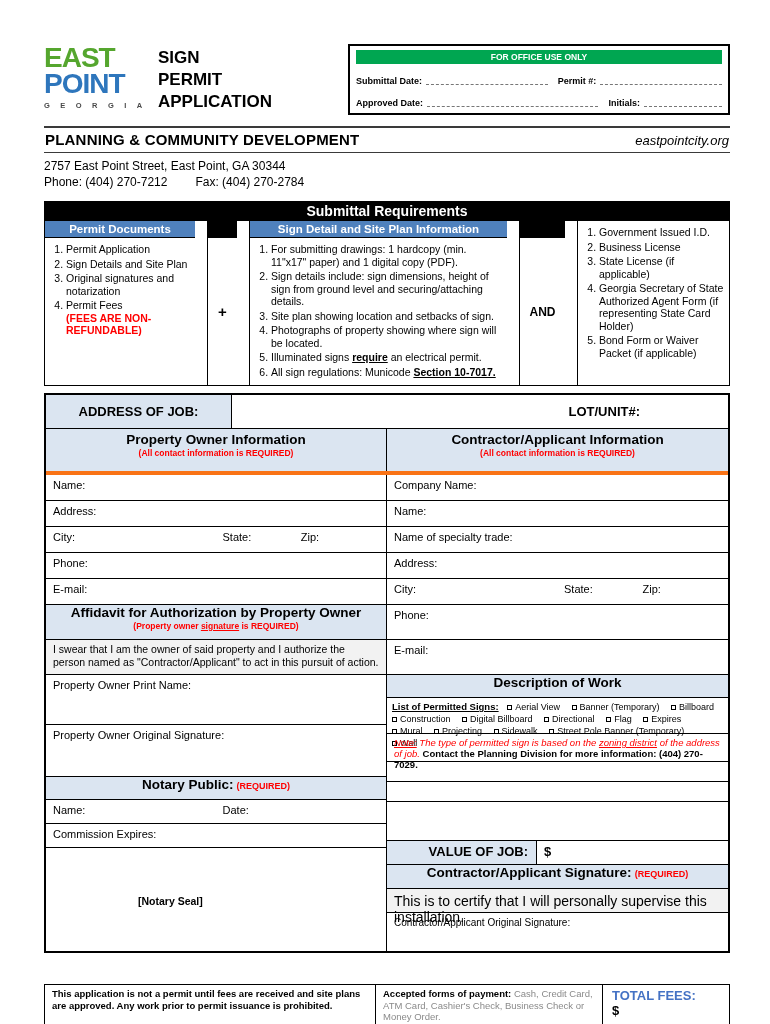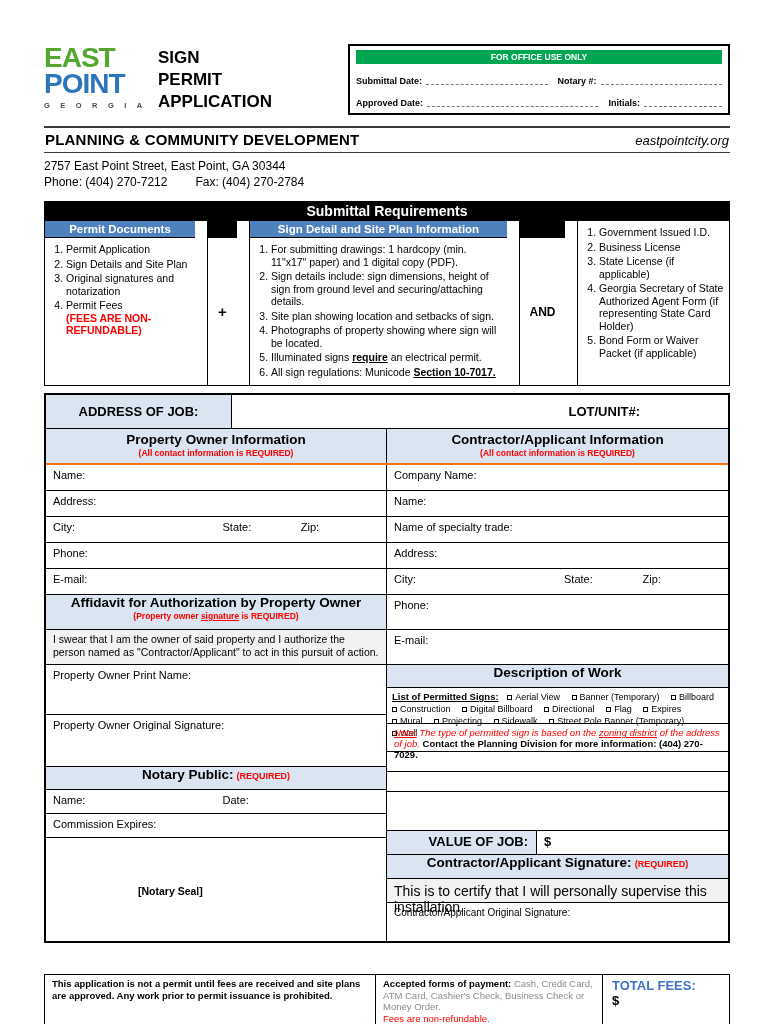--- a/index.html
+++ b/index.html
@@ -46,21 +46,21 @@
   .sub-join { flex:1; display:flex; align-items:center; justify-content:center; font-weight:bold; }
   .plus { font-size:15px; } .and { font-size:12px; }
   .red-b { color:#f00; font-weight:bold; }
   .bu { font-weight:bold; text-decoration:underline; }
 
   
   .form { margin-top:7px; border:2px solid #000; }
   .row-a { display:flex; height:34px; border-bottom:1px solid #000; }
   .addr-cell { width:186px; background:#dbe5f1; border-right:1px solid #000; display:flex; align-items:center; justify-content:center; font-weight:bold; font-size:13px; }
   .row-a-rest { flex:1; display:flex; align-items:center; justify-content:flex-end; padding-right:88px; font-weight:bold; font-size:13px; }
-  .row-b { display:flex; height:36px; border-bottom:2px solid #f97316; background:#dbe5f1; text-align:center; }
+  .row-b { display:flex; height:46px; border-bottom:4px solid #f97316; background:#dbe5f1; text-align:center; }
   .row-b > div { width:50%; padding-top:3px; }
   .row-b > div:first-child { border-right:1px solid #000; }
   .hd-line { font-size:13.5px; font-weight:bold; }
   .red-sm { font-size:8.5px; color:#f00; font-weight:bold; margin-top:1px; }
   .cols { display:flex; height:476px; }
   .colL, .colR { width:50%; display:flex; flex-direction:column; }
   .colL { border-right:1px solid #000; }
   .cell { border-bottom:1px solid #000; padding:4px 7px 2px 7px; font-size:11px; }
   .cell.lastrow { border-bottom:none; }
   .shade { background:#dbe5f1; }
@@ -115,21 +115,21 @@
     <div class="app-title">
       <div>SIGN</div>
       <div>PERMIT</div>
       <div>APPLICATION</div>
     </div>
     <div class="office-box">
       <div class="office-green">FOR OFFICE USE ONLY</div>
       <div class="office-row">
         <span>Submittal Date:</span>
         <span class="fill"></span>
-        <span>Notary #:</span>
+        <span>Permit #:</span>
         <span class="fill last"></span>
       </div>
       <div class="office-row">
         <span>Approved Date:</span>
         <span class="fill"></span>
         <span>Initials:</span>
         <span class="fill short"></span>
       </div>
     </div>
   </div>

